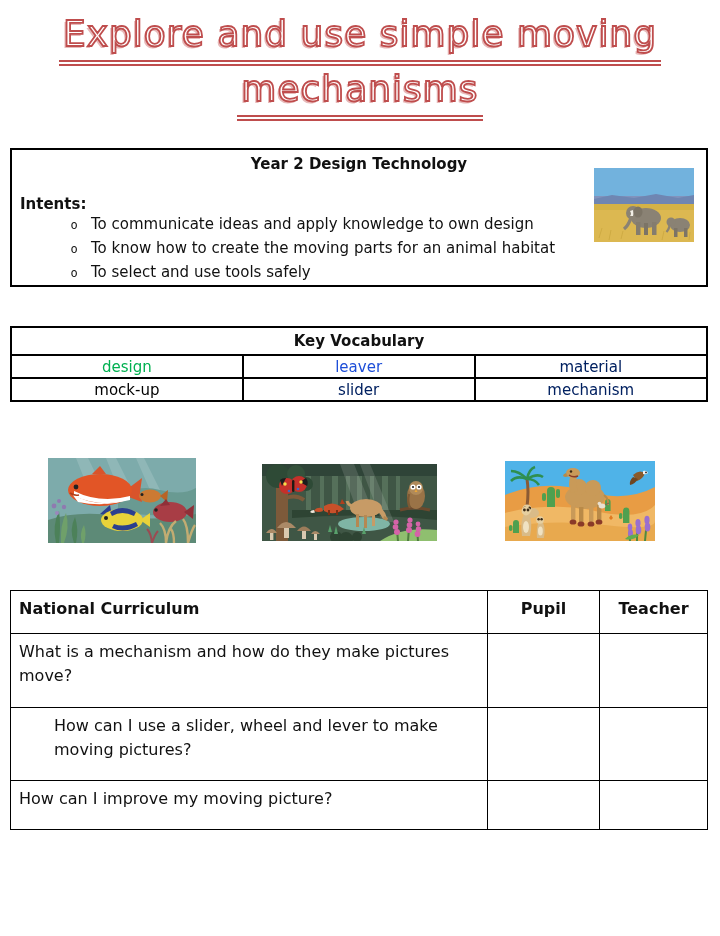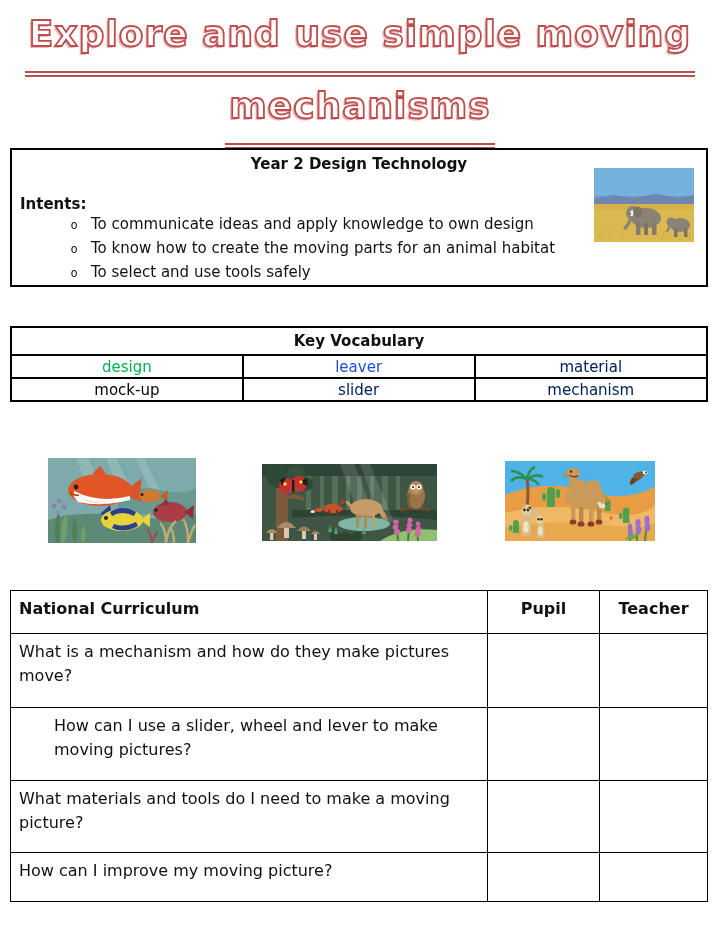--- a/index.html
+++ b/index.html
@@ -18,28 +18,28 @@
   
   .title-wrap {
     position: absolute;
     top: 16px; left: 0; width: 720px;
     text-align: center;
     line-height: 1;
   }
   .title-line {
     display: inline-block;
     font-size: 36px;
-    font-weight: bold;
+    font-weight: normal;
     letter-spacing: 1px;
     color: #ffffff;
     -webkit-text-stroke: 1.8px #bf4d4d;
     text-shadow: -2px 2px 0 #e7b9b9;
     border-bottom: 6px double #bf4d4d;
-    padding: 0 4px 19px 4px;
-    margin-bottom: 11px;
+    padding: 0 4px 8px 4px;
+    margin-bottom: 5px;
   }
 
   
   .intents-box {
     position: absolute;
     left: 10px; top: 148px;
     width: 698px; height: 139px;
     border: 2px solid #000;
     background: #fff;
   }
@@ -472,25 +472,20 @@
     <tr class="nc-row-1">
       <td>What is a mechanism and how do they make pictures move?</td>
       <td></td>
       <td></td>
     </tr>
     <tr class="nc-row-2">
       <td>How can I use a slider, wheel and lever to make moving pictures?</td>
       <td></td>
       <td></td>
     </tr>
-    <tr class="nc-row-3">
-      <td>What materials and tools do I need to make a moving picture?</td>
-      <td></td>
-      <td></td>
-    </tr>
     <tr class="nc-row-4">
       <td>How can I improve my moving picture?</td>
       <td></td>
       <td></td>
     </tr>
   </tbody>
     </table>
 
 </div>
 

